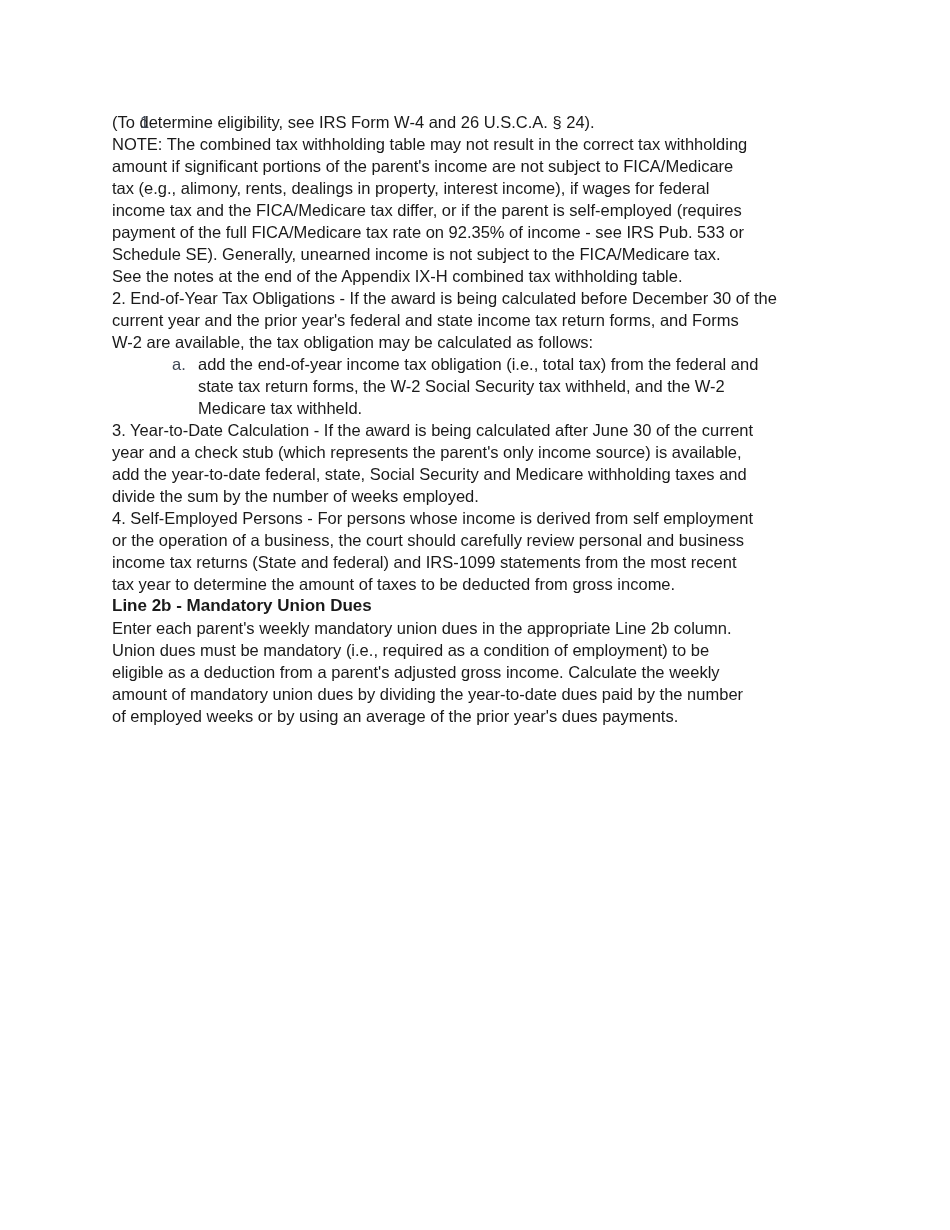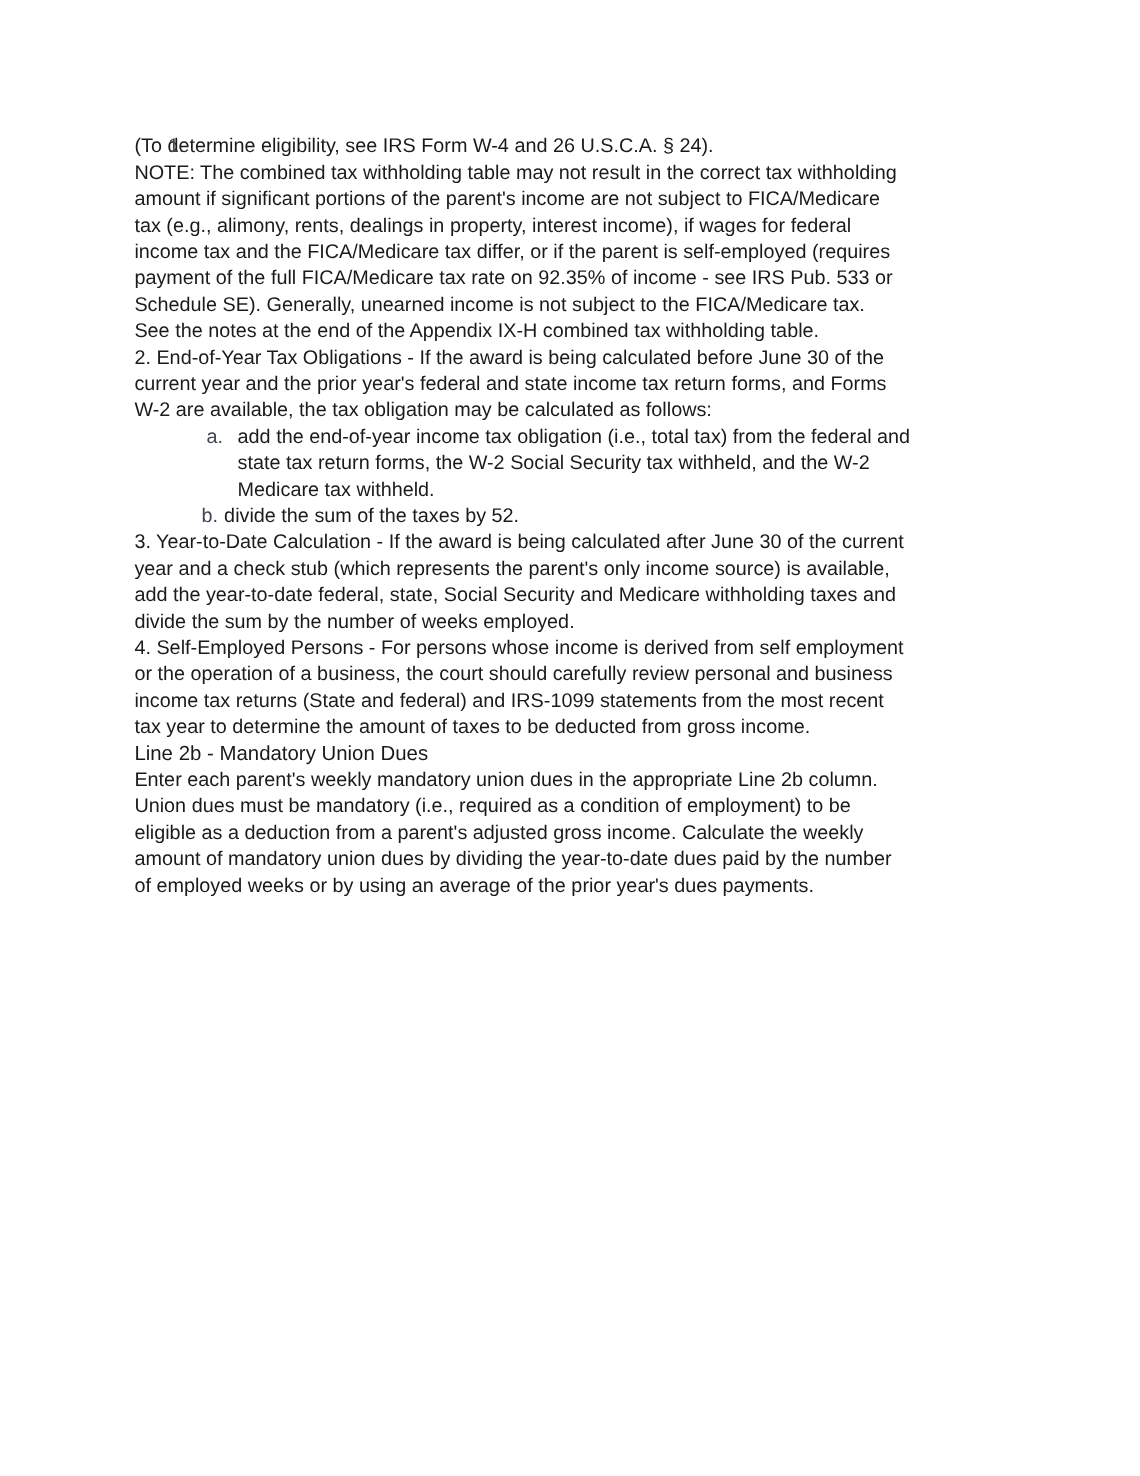--- a/index.html
+++ b/index.html
@@ -55,21 +55,21 @@
   .li-b {
     padding-left: 56px; 
   }
   .li-b .marker {
     margin-right: 5px;
   }
   .marker {
     color: #3d4654;
   }
   .heading {
-    font-weight: normal;
+    font-weight: bold;
     font-size: 17px;
     margin: 0;
   }
 </style>
 </head>
 <body>
 
 <div class="page">
   <div class="content">
 
@@ -80,33 +80,30 @@
     <p class="block pre">(To determine eligibility, see IRS Form W-4 and 26 U.S.C.A. § 24).</p>
 
     <p class="block pre">NOTE: The combined tax withholding table may not result in the correct tax withholding
 amount if significant portions of the parent's income are not subject to FICA/Medicare
 tax (e.g., alimony, rents, dealings in property, interest income), if wages for federal
 income tax and the FICA/Medicare tax differ, or if the parent is self-employed (requires
 payment of the full FICA/Medicare tax rate on 92.35% of income - see IRS Pub. 533 or
 Schedule SE). Generally, unearned income is not subject to the FICA/Medicare tax.
 See the notes at the end of the Appendix IX-H combined tax withholding table.</p>
 
-    <p class="block pre">2. End-of-Year Tax Obligations - If the award is being calculated before June 30 of the
+    <p class="block pre">2. End-of-Year Tax Obligations - If the award is being calculated before December 30 of the
 current year and the prior year's federal and state income tax return forms, and Forms
 W-2 are available, the tax obligation may be calculated as follows:</p>
 
     <div class="block">
       <div class="li-a">
         <span class="marker">a.</span>
         <span class="pre">add the end-of-year income tax obligation (i.e., total tax) from the federal and
 state tax return forms, the W-2 Social Security tax withheld, and the W-2
 Medicare tax withheld.</span>
-      </div>
-      <div class="li-b">
-        <span class="marker">b.</span><span class="pre">divide the sum of the taxes by 52.</span>
       </div>
     </div>
 
     <p class="block pre">3. Year-to-Date Calculation - If the award is being calculated after June 30 of the current
 year and a check stub (which represents the parent's only income source) is available,
 add the year-to-date federal, state, Social Security and Medicare withholding taxes and
 divide the sum by the number of weeks employed.</p>
 
     <p class="block pre">4. Self-Employed Persons - For persons whose income is derived from self employment
 or the operation of a business, the court should carefully review personal and business

